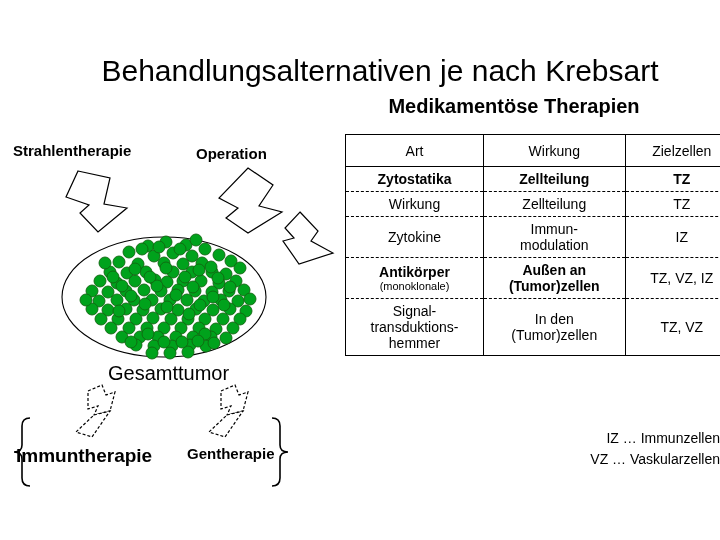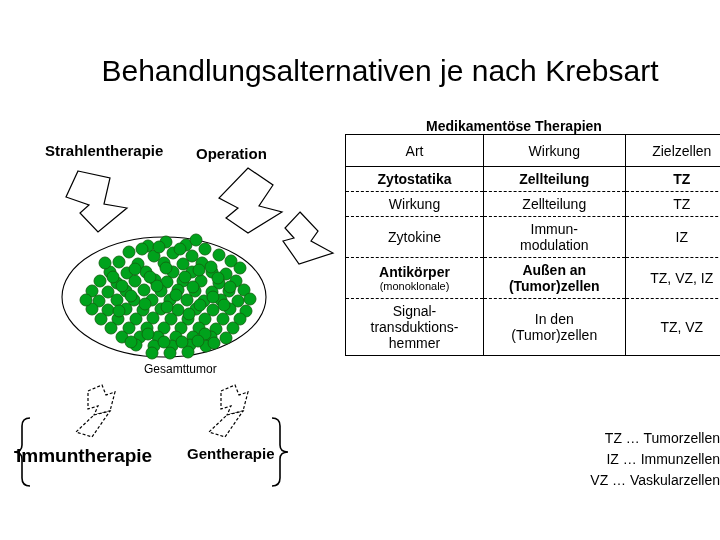--- a/index.html
+++ b/index.html
@@ -19,47 +19,47 @@
     text-align:center;
     font-size:30px;font-weight:400;line-height:34px;
     letter-spacing:0px;
     white-space:nowrap;
     padding-left:20px;
   }
 
   
   #label-strahlentherapie{
     position:absolute;left:13px;top:142px;
-    font-size:15px;font-weight:bold;white-space:nowrap;margin-left:32px;
+    font-size:15px;font-weight:bold;white-space:nowrap;
   }
   #label-operation{
     position:absolute;left:196px;top:145px;
     font-size:15px;font-weight:bold;white-space:nowrap;
   }
   #label-gesamttumor{
     position:absolute;left:108px;top:362px;
-    font-size:12px;font-weight:400;white-space:nowrap;margin-left:36px;
+    font-size:20px;font-weight:400;white-space:nowrap;
   }
   #label-immuntherapie{
     position:absolute;left:16px;top:445px;
     font-size:19px;font-weight:bold;white-space:nowrap;
   }
   #label-gentherapie{
     position:absolute;left:187px;top:445px;
     font-size:15px;font-weight:bold;white-space:nowrap;
   }
 
   svg.layer{position:absolute;left:0;top:0;width:720px;height:540px;overflow:visible;}
   svg.layer *{shape-rendering:geometricPrecision;}
 
   
   #therapy-heading{
-    position:absolute;left:345px;top:118px;width:338px;
+    position:absolute;left:345px;top:95px;width:338px;
     text-align:center;
-    font-size:14px;font-weight:bold;white-space:nowrap;
+    font-size:20px;font-weight:bold;white-space:nowrap;
   }
   #therapy-table{
     position:absolute;left:345px;top:134px;
     width:394px;
     border-collapse:collapse;
     table-layout:fixed;
     border:1px solid #000;
   }
   #therapy-table td{
     border-left:1px solid #000;
@@ -301,18 +301,17 @@
       </tr>
       <tr>
         <td>Signal-<br>transduktions-<br>hemmer</td>
         <td>In den<br>(Tumor)zellen</td>
         <td>TZ, VZ</td>
       </tr>
     </tbody>
   </table>
 
   <div id="legend">
-    <div>TZ … Tumorzellen</div>
     <div>IZ … Immunzellen</div>
     <div>VZ … Vaskularzellen</div>
   </div>
 
 </div>
 
 </body></html>

